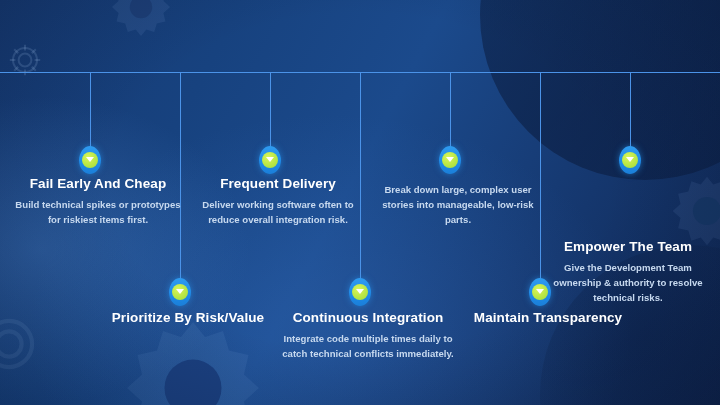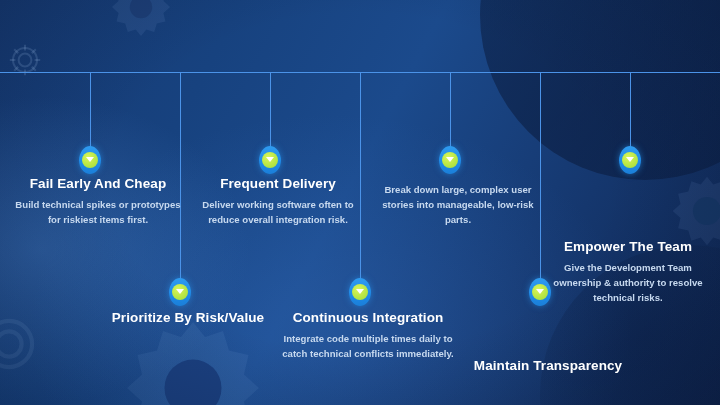--- a/index.html
+++ b/index.html
@@ -206,17 +206,17 @@
   <div class="item" style="left:268px;top:310px;width:184px;">
     <div class="ttl">Continuous Integration</div>
     <div class="dsc">Integrate code multiple times daily to catch technical conflicts immediately.</div>
   </div>
 
   <div class="pin" style="left:529px;top:278px;">
     <span class="body"></span>
     <span class="disc"></span>
     <span class="tri"></span>
   </div>
-  <div class="item" style="left:448px;top:310px;width:184px;margin-top:48px;">
+  <div class="item" style="left:448px;top:310px;width:184px;">
     <div class="ttl">Maintain Transparency</div>
   </div>
 
 </div>
 
 </body></html>

